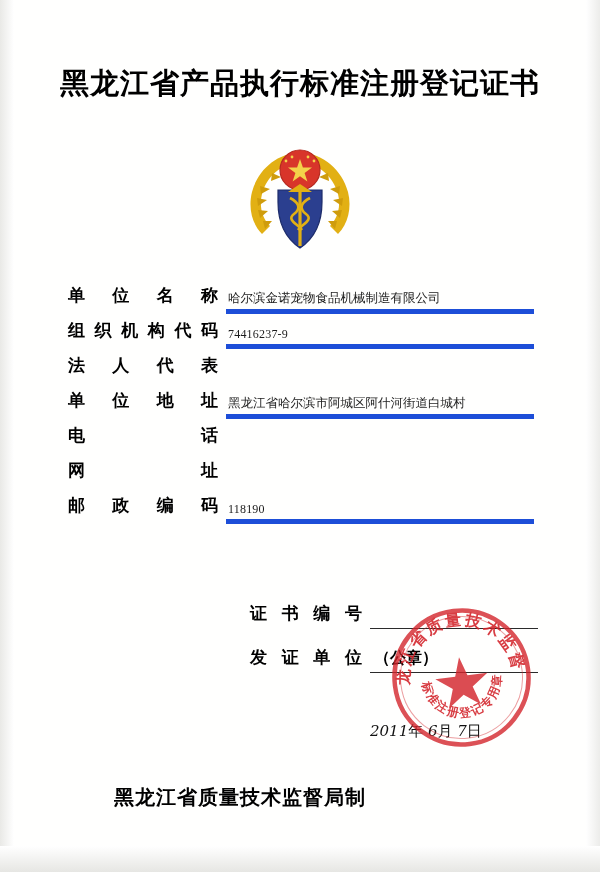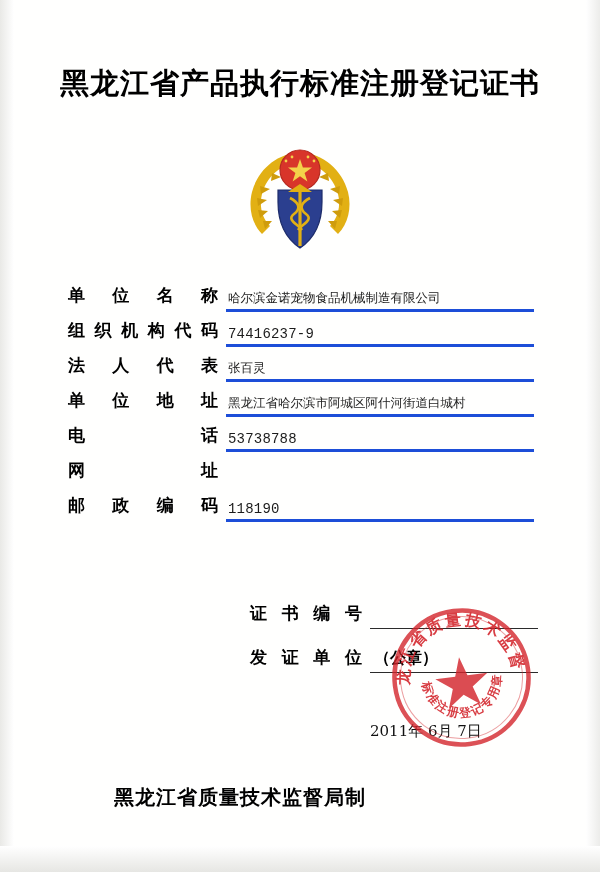--- a/index.html
+++ b/index.html
@@ -82,33 +82,33 @@
     color: #000;
     display: flex;
     justify-content: space-between;
   }
   .field-label span { display: inline-block; }
   .field-value-wrap {
     position: absolute;
     left: 158px; top: 0;
     width: 308px;
     height: 27px;
-    border-bottom: 3px solid #1d4ed8;
+    border-bottom: 5px solid #1d4ed8;
   }
   .field-value {
     position: absolute;
     left: 2px; bottom: 2px;
     font-family: "DejaVu Sans", "Liberation Sans", sans-serif;
     font-size: 12.5px;
     color: #1c1c1c;
     white-space: nowrap;
   }
   .field-value.latin {
-    font-family: Liberation Mono, monospace;
-    font-size: 14px;
+    font-family: Liberation Serif, serif;
+    font-size: 12px;
     letter-spacing: 0.2px;
   }
 
   
   .lower {
     position: absolute;
     left: 250px; top: 598px;
     width: 290px;
   }
   .lower-row {
@@ -148,20 +148,21 @@
     left: 370px; top: 722px;
     width: 170px;
     font-family: "DejaVu Serif", "Liberation Serif", serif;
     font-size: 15px;
     color: #111;
     white-space: nowrap;
   }
   .date-row .num {
     font-family: "DejaVu Serif", "Liberation Serif", serif;
     font-size: 15px;
+    font-style: italic;
   }
 
   
   .footer {
     position: absolute;
     left: 0; top: 784px;
     width: 480px;
     text-align: center;
     font-family: "DejaVu Serif", "Liberation Serif", serif;
     font-weight: bold;
@@ -263,44 +264,38 @@
       </div>
     </div>
 
     <div class="field-row">
       <div class="field-label">
         <span>法</span>
         <span>人</span>
         <span>代</span>
         <span>表</span>
       </div>
-      <div class="field-value-wrap">
-        <div class="field-value">张百灵</div>
-      </div>
     </div>
 
     <div class="field-row">
       <div class="field-label">
         <span>单</span>
         <span>位</span>
         <span>地</span>
         <span>址</span>
       </div>
       <div class="field-value-wrap">
         <div class="field-value">黑龙江省哈尔滨市阿城区阿什河街道白城村</div>
       </div>
     </div>
 
     <div class="field-row">
       <div class="field-label">
         <span>电</span>
         <span>话</span>
-      </div>
-      <div class="field-value-wrap">
-        <div class="field-value latin">53738788</div>
       </div>
     </div>
 
     <div class="field-row">
       <div class="field-label">
         <span>网</span>
         <span>址</span>
       </div>
     </div>
 

